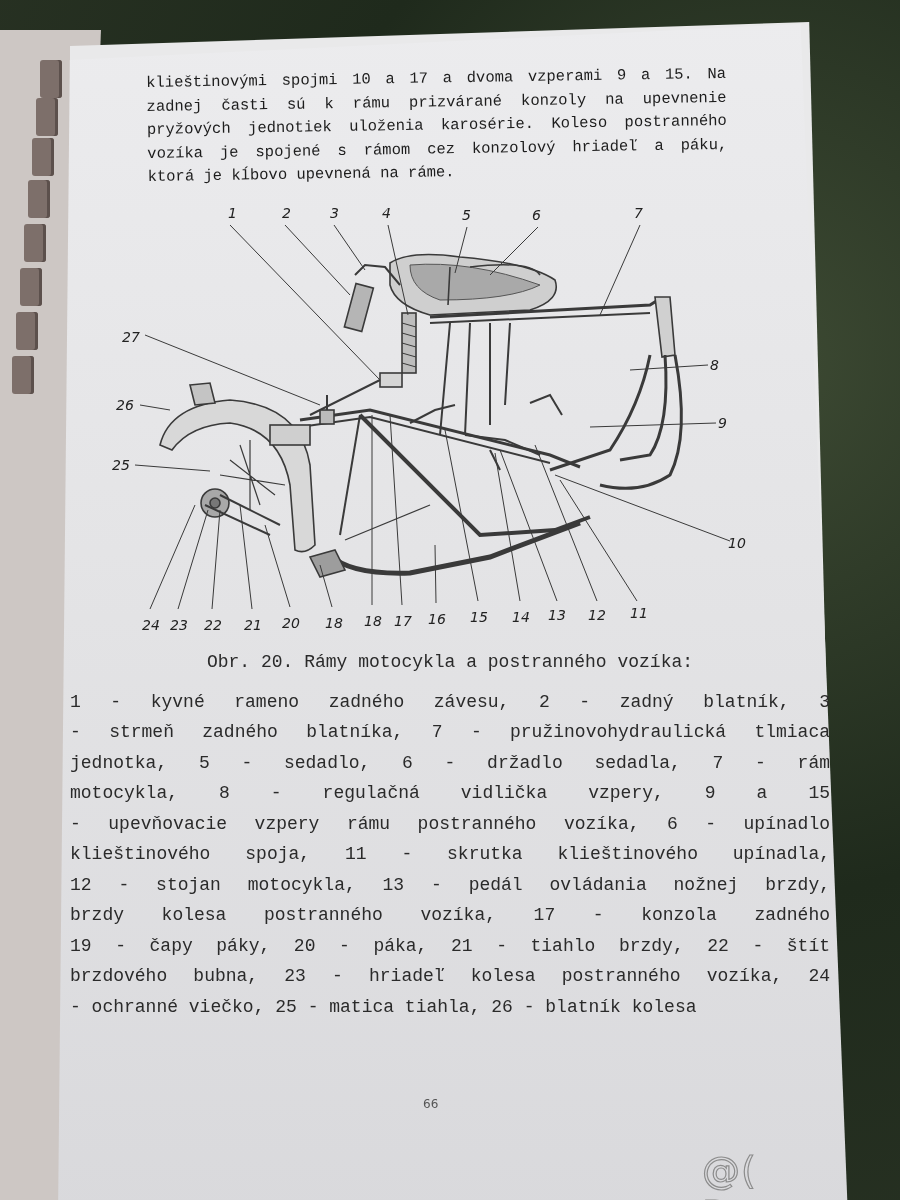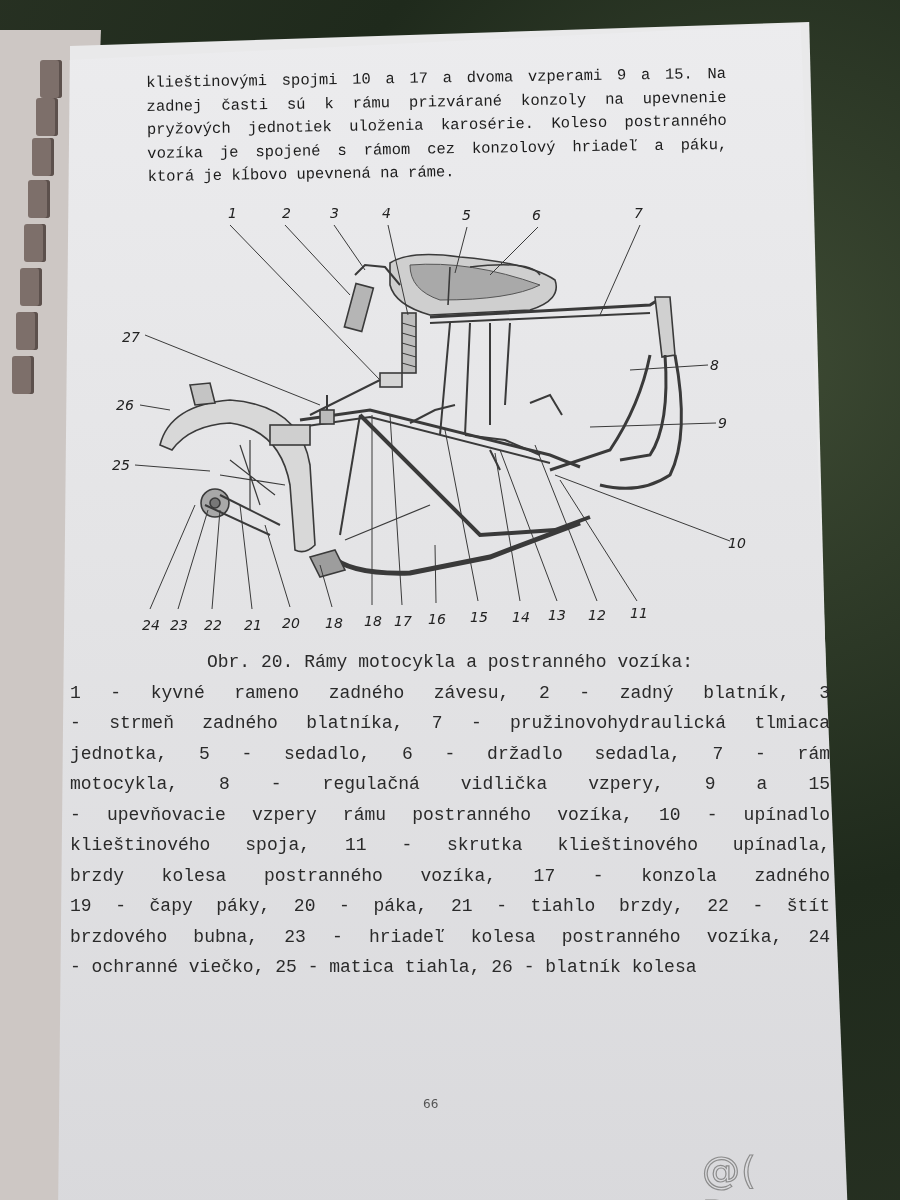--- a/index.html
+++ b/index.html
@@ -18,21 +18,21 @@
        background:linear-gradient(180deg,#ececee 0%,#e3e3e5 50%,#d9d9dc 100%);}
   .intro{position:absolute;left:146px;top:72px;width:580px;font-size:15.5px;line-height:23.5px;
         color:#1d1d1d;transform:rotate(-0.9deg);transform-origin:left top;}
   .intro p{margin:0;text-align:justify;text-align-last:justify;}
   .intro p.last{text-align-last:left;}
   .figure{position:absolute;left:110px;top:205px;width:660px;height:430px;}
   .callout{position:absolute;font-family:"DejaVu Sans",sans-serif;font-style:italic;font-size:14px;
         color:#222;}
   .caption{position:absolute;left:70px;top:647px;width:760px;font-size:18px;line-height:30.5px;
         color:#2a2a2a;}
-  .caption .title{text-align:center;margin:0 0 0 0;}
+  .caption .title{text-align:center;margin:0 0 9px 0;}
   .caption .line{margin:0;white-space:nowrap;text-align:justify;text-align-last:justify;}
   .caption .line.lastline{text-align-last:left;}
   .pagenum{position:absolute;left:423px;top:1097px;font-family:"DejaVu Sans",sans-serif;font-size:12px;color:#555;}
   .watermark{position:absolute;left:702px;top:1148px;font-family:"DejaVu Sans",sans-serif;font-size:38px;
         color:transparent;-webkit-text-stroke:1.2px #8c8c8c;letter-spacing:1px;}
 </style>
 </head>
 <body>
 
 <div class="left-page"></div>
@@ -166,22 +166,23 @@
   <span class="callout" style="left:6px;top:192px">26</span>
   <span class="callout" style="left:12px;top:124px">27</span>
 </div>
 
 <div class="caption">
   <p class="title">Obr. 20. Rámy motocykla a postranného vozíka:</p>
   <p class="line">1 -  kyvné  rameno  zadného  závesu,  2  -  zadný blatník, 3</p>
   <p class="line">- strmeň zadného blatníka,  7 - pružinovohydraulická tlmiaca</p>
   <p class="line">jednotka,  5  -  sedadlo,  6  -  držadlo  sedadla,  7  - rám</p>
   <p class="line">motocykla,   8  -   regulačná  vidlička   vzpery,  9   a  15</p>
-  <p class="line">- upevňovacie vzpery rámu postranného  vozíka, 10 - upínadlo</p>
+  <p class="line">- upevňovacie vzpery rámu postranného  vozíka, 6 - upínadlo</p>
   <p class="line">klieštinového  spoja, 11  - skrutka  klieštinového upínadla,</p>
+  <p class="line">12 -  stojan motocykla, 13  - pedál ovládania  nožnej brzdy,</p>
   <p class="line">brzdy  kolesa  postranného  vozíka,  17  -  konzola  zadného</p>
   <p class="line">19 -  čapy páky, 20  - páka,  21  - tiahlo brzdy,  22 - štít</p>
   <p class="line">brzdového bubna, 23 -  hriadeľ kolesa postranného vozíka, 24</p>
   <p class="line lastline">- ochranné viečko,  25 - matica tiahla,  26 - blatník kolesa</p>
 </div>
 
 <div class="pagenum">66</div>
 <div class="watermark">@( Bazos.cz</div>
 
 </body></html>

